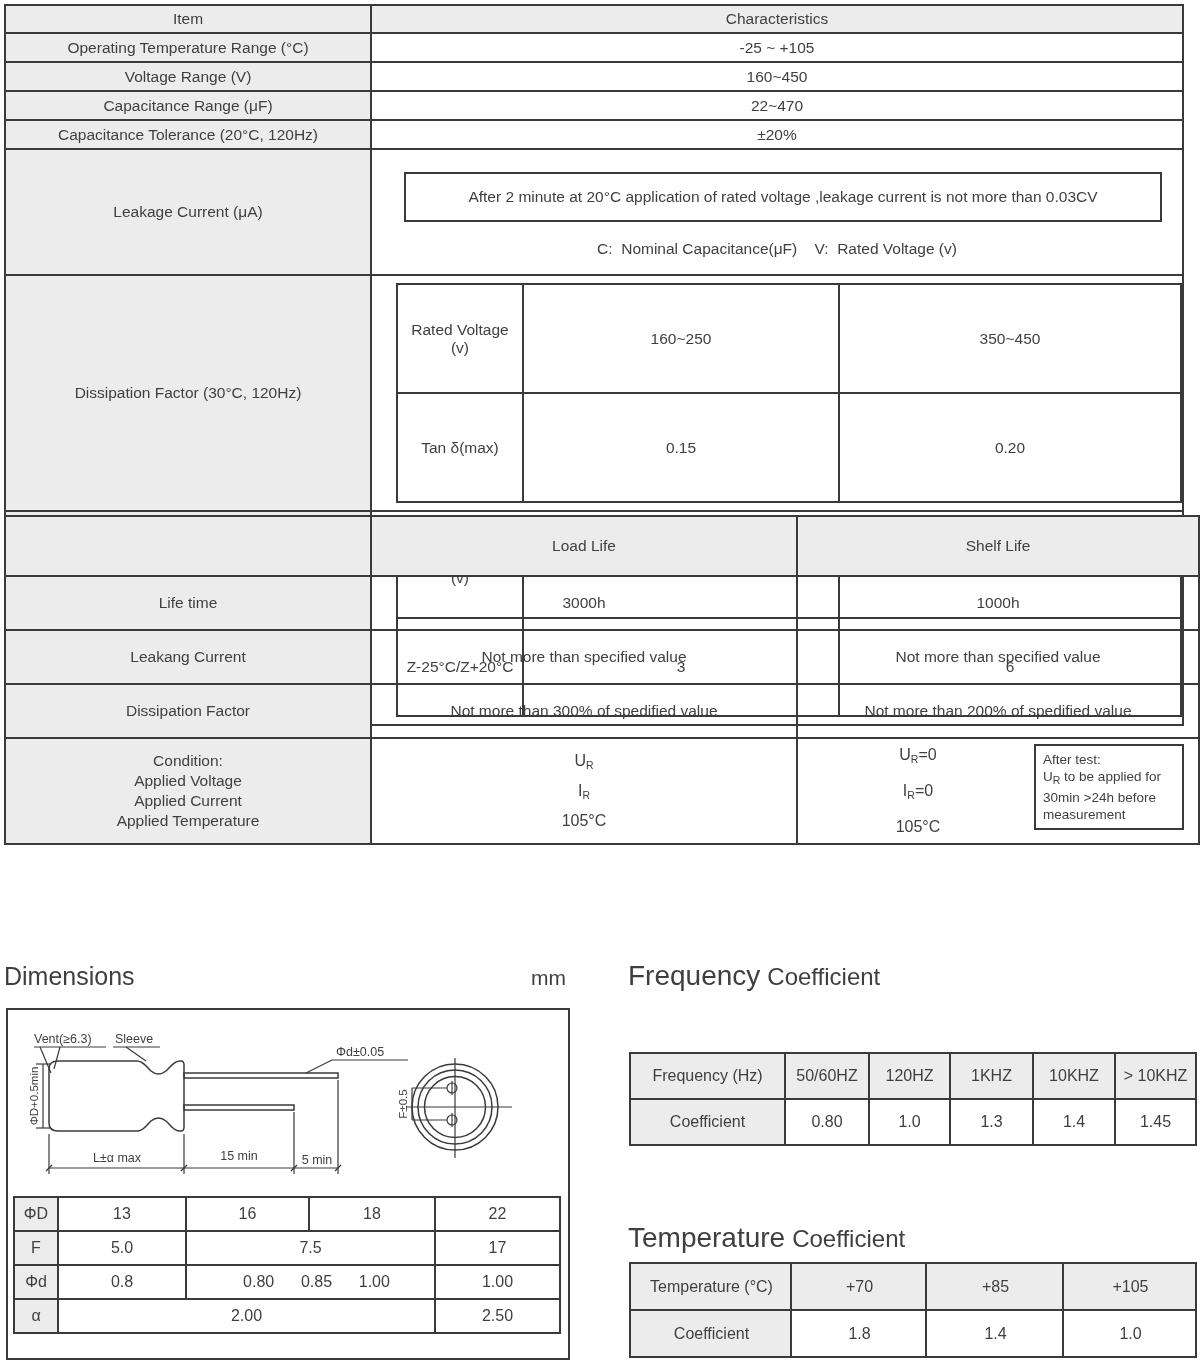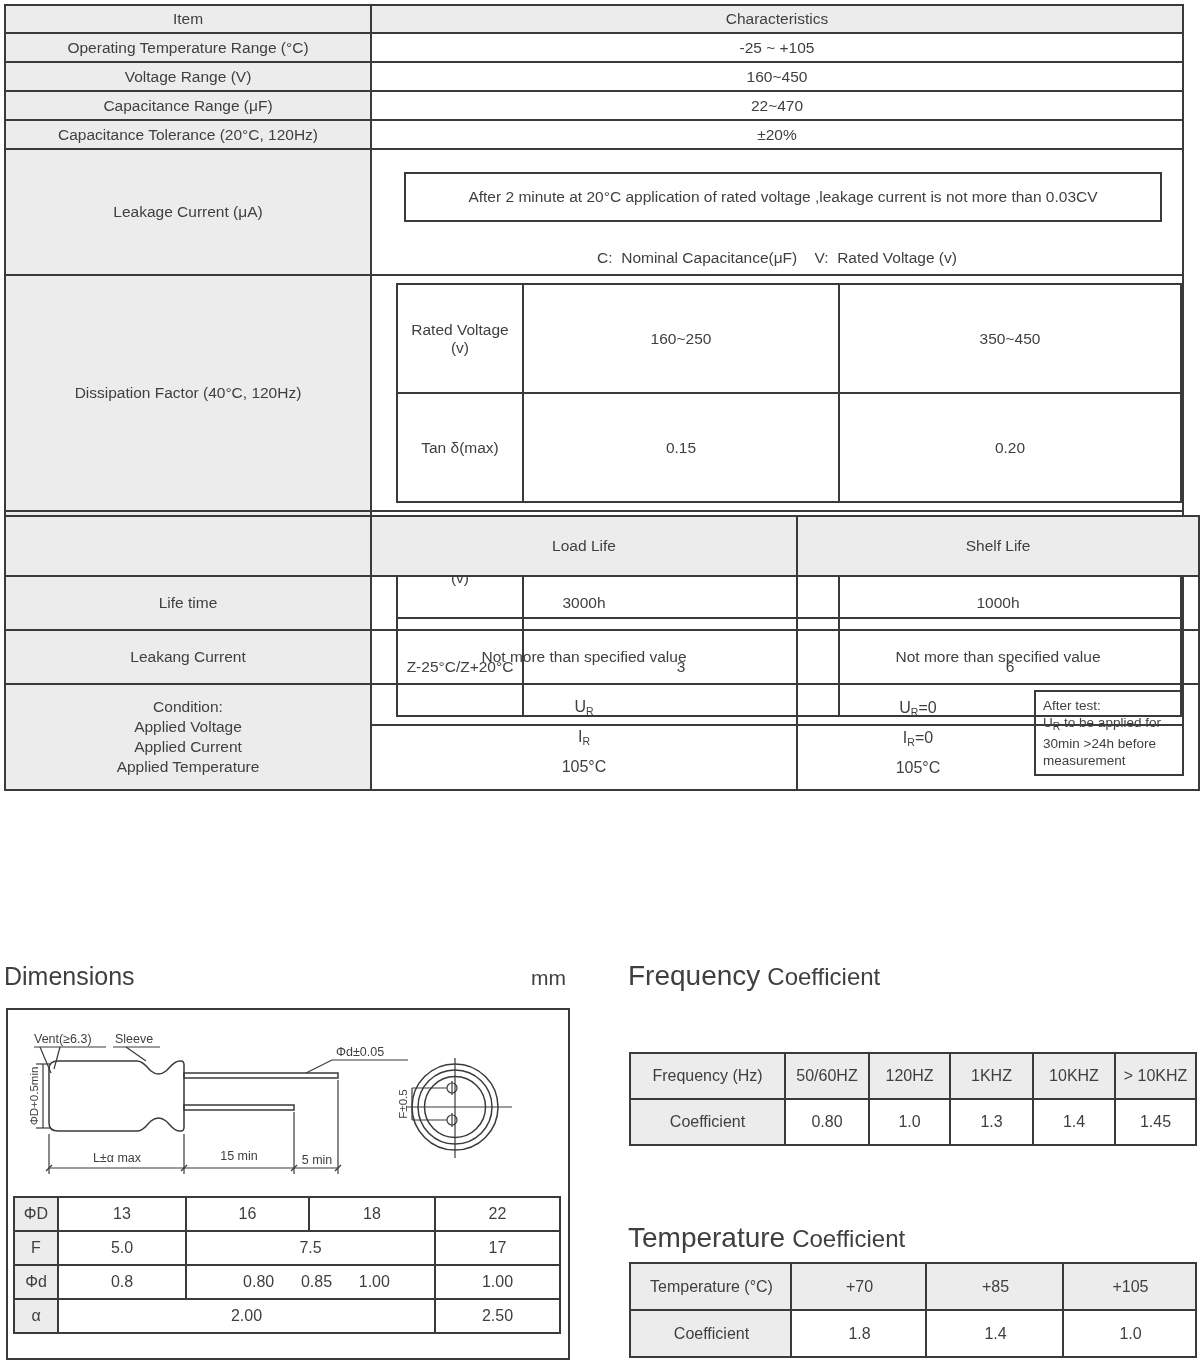--- a/index.html
+++ b/index.html
@@ -18,38 +18,38 @@
   #spec-table{position:absolute;left:4px;top:4px;width:1180px;}
   #spec-table col.c1{width:366px;}
   #spec-table tr.h30 td{height:26px;}
   #spec-table tr.h31 td{height:27px;margin-left:24px;}
   #spec-table tr.leak td{height:124px;}
   #spec-table tr.diss td{height:107px;}
   #spec-table tr.stab td{height:96px;}
   .cell-top{vertical-align:top;}
   .lk-box{border:2px solid #3a3a3a;margin:22px 16px 0 28px;height:46px;
           line-height:46px;text-align:center;font-size:15.5px;}
-  .lk-note{margin-top:27px;text-align:center;white-space:pre;font-size:15.5px;}
+  .lk-note{margin-top:18px;text-align:center;white-space:pre;font-size:15.5px;}
   .inner{border-collapse:collapse;table-layout:fixed;margin:7px 4px 7px 20px;width:786px;}
   .inner td{border:2px solid #3a3a3a;background:#fff;}
   .inner col.ic1{width:126px;} .inner col.ic2{width:316px;}
   .inner.tall td{height:43px;}
   .inner.short td{height:38px;}
   .two-line{line-height:24px;}
 
   
   #life-table{position:absolute;left:4px;top:515px;width:1196px;}
   #life-table col.c1{width:366px;} #life-table col.c2{width:426px;}
   #life-table tr.hd td{height:58px;}
   #life-table tr.r td{height:52px;}
   #life-table tr.cond td{height:104px;}
   .cond-item{line-height:20px;}
   .cond-vals{line-height:26px;font-size:16px;}
   .shelf-flex{display:flex;align-items:center;}
-  .shelf-flex .vals{flex:1;text-align:center;line-height:25px;font-size:16px;}
+  .shelf-flex .vals{flex:1;text-align:center;line-height:32px;font-size:16px;}
   .note-box{width:132px;border:2px solid #3a3a3a;margin:4px 10px 12px 0;
             padding:5px 7px;text-align:left;font-size:13.5px;line-height:17px;}
   sub{font-size:10.5px;vertical-align:-3px;}
 
   
   #dims-title{position:absolute;left:4px;top:962px;font-size:25px;}
   #dims-unit{position:absolute;left:531px;top:966px;font-size:21px;}
   #dims-box{position:absolute;left:6px;top:1008px;width:560px;height:348px;
             border:2px solid #3a3a3a;}
   #dims-svg{position:absolute;left:2px;top:6px;}
@@ -107,21 +107,21 @@
     <td>±20%</td>
   </tr>
   <tr class="leak">
     <td class="g">Leakage Current (μA)</td>
     <td class="cell-top">
       <div class="lk-box">After 2 minute at 20°C application of rated voltage ,leakage current is not more than 0.03CV</div>
       <div class="lk-note">C:  Nominal Capacitance(μF)    V:  Rated Voltage (v)</div>
     </td>
   </tr>
   <tr class="diss">
-    <td class="g">Dissipation Factor (40°C, 120Hz)</td>
+    <td class="g">Dissipation Factor (30°C, 120Hz)</td>
     <td>
       <table class="inner tall">
         <colgroup>
               <col class="ic1">
               <col class="ic2">
               <col>
             </colgroup>
         <tbody>
               <tr>
           <td>Rated Voltage (v)</td>
@@ -181,20 +181,25 @@
   </tr>
   <tr class="r">
     <td class="g">Life time</td>
     <td>3000h</td>
     <td>1000h</td>
   </tr>
   <tr class="r">
     <td class="g">Leakang Current</td>
     <td>Not more than specified value</td>
     <td>Not more than specified value</td>
+  </tr>
+  <tr class="r">
+    <td class="g">Dissipation Factor</td>
+    <td>Not more than 300% of  spedified value</td>
+    <td>Not more than 200% of  spedified value</td>
   </tr>
   <tr class="cond">
     <td class="g cond-item">
       <div>Condition:</div>
       <div>Applied Voltage</div>
       <div>Applied Current</div>
       <div>Applied Temperature</div>
     </td>
     <td>
       <div class="cond-vals">

